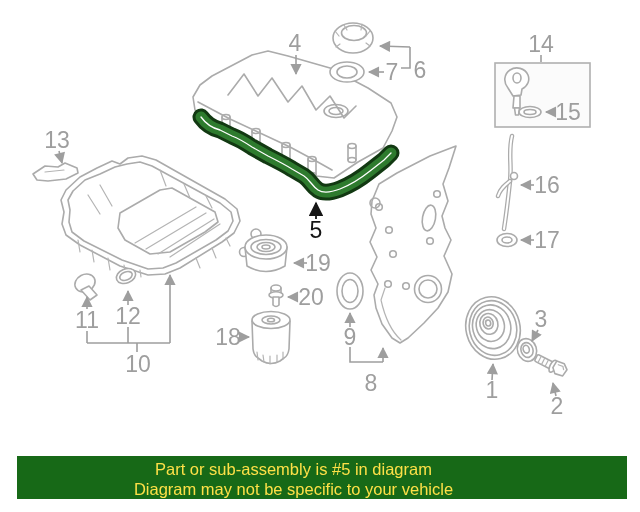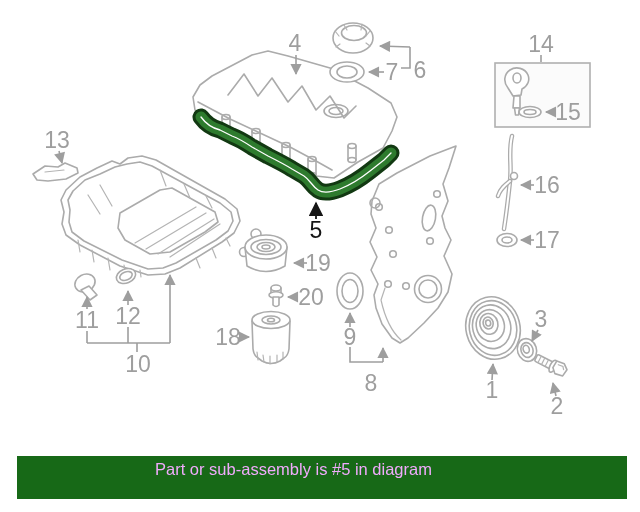--- a/index.html
+++ b/index.html
@@ -11,21 +11,21 @@
   .part-n{stroke:#ababab;stroke-width:1.6;fill:none;stroke-linejoin:round;stroke-linecap:round;}
   .thin{stroke:#b4b4b4;stroke-width:1.2;fill:none;stroke-linecap:round;}
   .leader{stroke:#9e9e9e;stroke-width:1.6;fill:none;}
   .leaderB{stroke:#161616;stroke-width:1.8;fill:none;}
   .callout{font-size:23px;fill:#9e9e9e;text-anchor:middle;}
   .calloutB{font-size:23px;fill:#161616;text-anchor:middle;}
   .gask-o{stroke:#123912;stroke-width:17;fill:none;stroke-linejoin:round;stroke-linecap:round;}
   .gask-i{stroke:#2e7b2e;stroke-width:11;fill:none;stroke-linejoin:round;stroke-linecap:round;}
   .gask-c{stroke:#ffffff;stroke-width:1.3;fill:none;stroke-linejoin:round;stroke-linecap:round;}
   .banner{position:absolute;left:17px;top:456px;width:610px;height:43px;
-          background:#176917;color:#f0abfc;text-align:center;box-sizing:border-box;
+          background:#176917;color:#fde047;text-align:center;box-sizing:border-box;
           padding-top:3px;padding-right:57px;font-size:16.5px;line-height:20px;}
 </style>
 </head>
 <body>
 
 <div class="stage">
 <svg width="640" height="512" viewBox="0 0 640 512">
   <defs>
     <marker id="ag" viewBox="0 0 10 10" refX="9" refY="5" markerWidth="9" markerHeight="7" orient="auto">
       <path d="M0,0 L10,5 L0,10 Z" fill="#9e9e9e"></path>
@@ -246,14 +246,15 @@
     <text class="callout" x="350" y="345">9</text>
     <text class="callout" x="371" y="391">8</text>
     <text class="callout" x="492" y="398">1</text>
     <text class="callout" x="541" y="327">3</text>
     <text class="callout" x="557" y="414">2</text>
   </g>
 </svg>
 
 <div class="banner">
   <div>Part or sub-assembly is #5 in diagram</div>
+  <div>Diagram may not be specific to your vehicle</div>
 </div>
 </div>
 
 </body></html>

